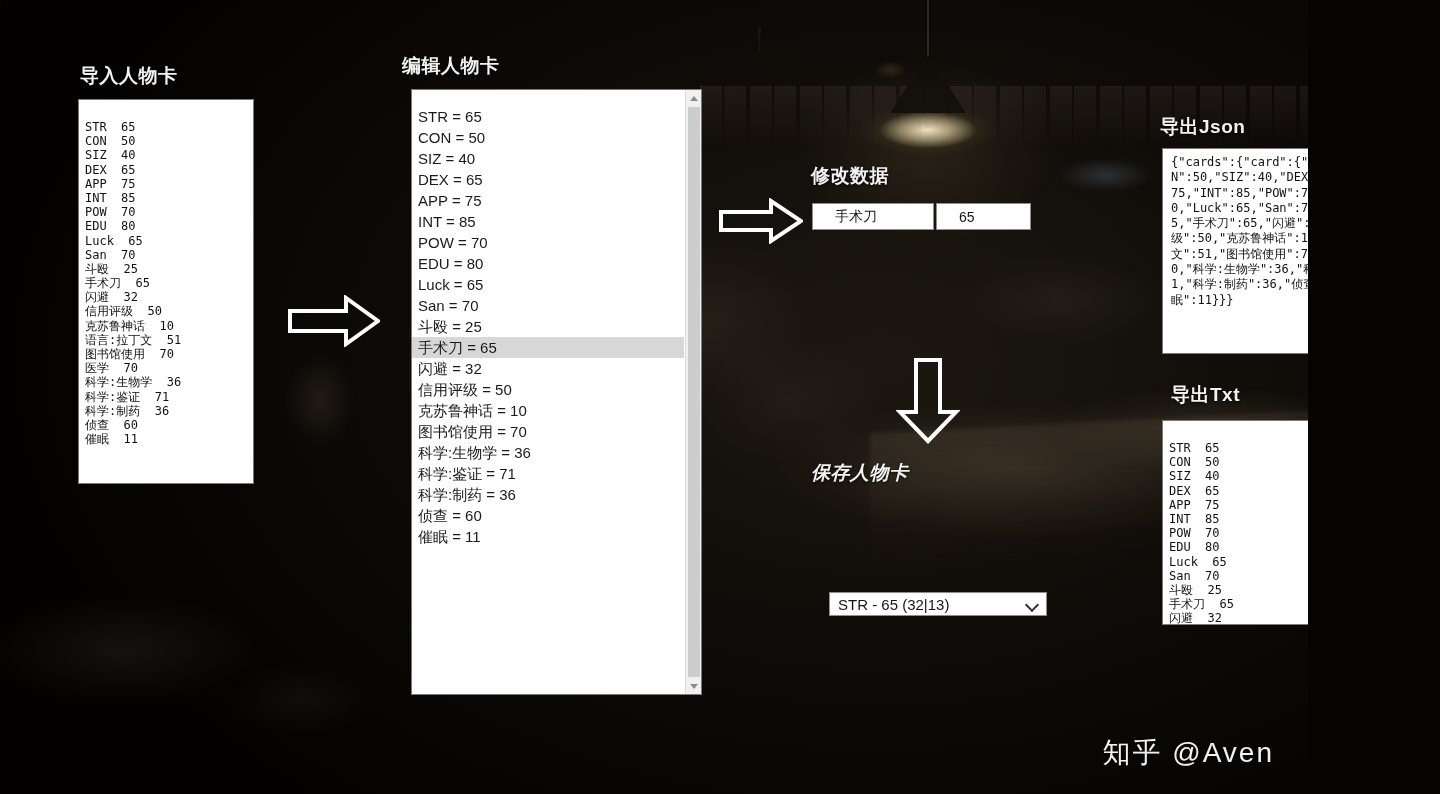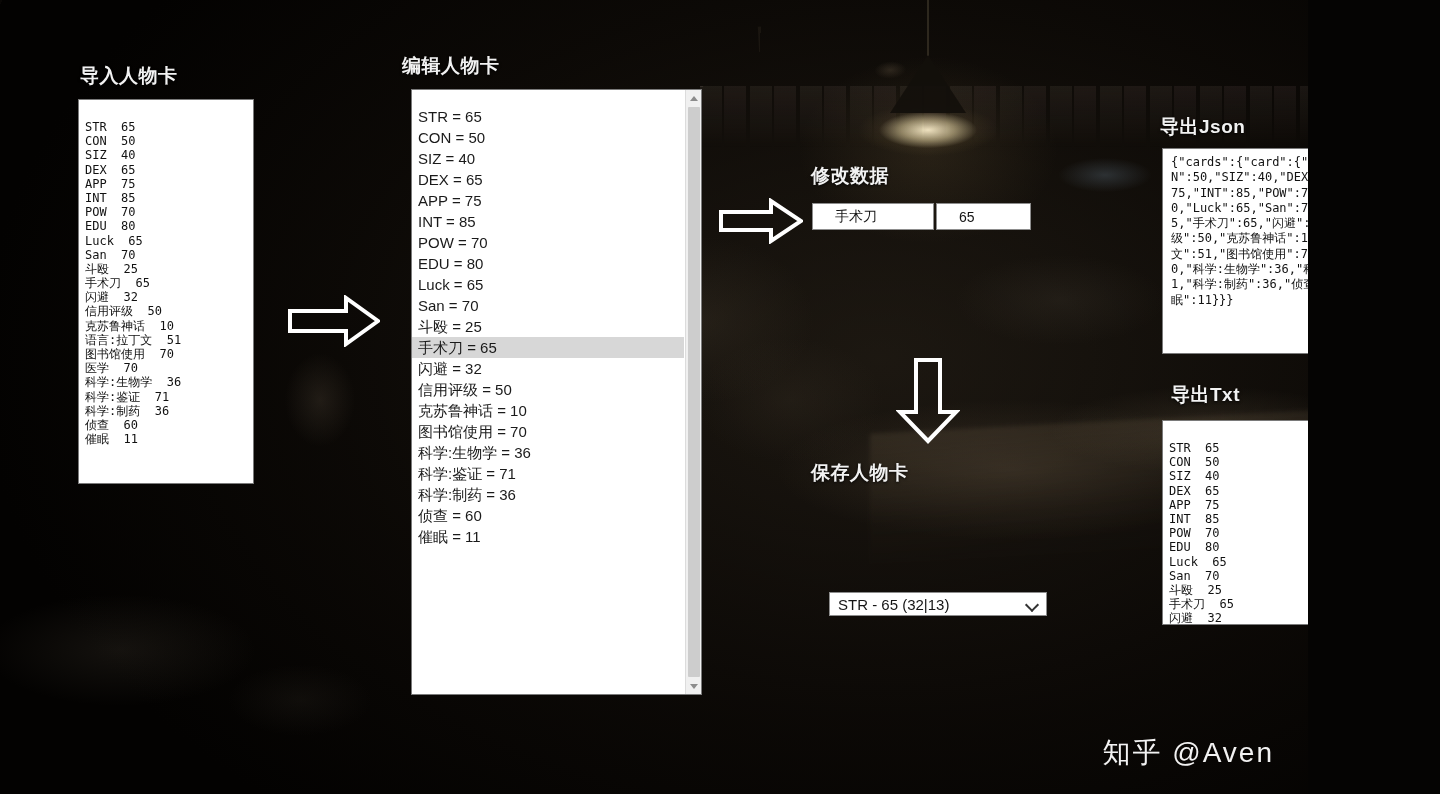--- a/index.html
+++ b/index.html
@@ -319,21 +319,21 @@
   <div class="btn" style="left:811px; top:253px; width:60px; height:23px;">删除</div>
   <div class="btn" style="left:880px; top:253px; width:84px; height:23px;">插入</div>
   <div class="btn" style="left:970px; top:253px; width:91px; height:23px;">修改</div>
 
   <div class="arrow-shape" style="left:896px; top:358px;">
     <svg width="64" height="86" viewBox="0 0 64 86">
       <polygon points="20,2 44,2 44,54 60,54 32,83 4,54 20,54" fill="none" stroke="#ffffff" stroke-width="4" stroke-linejoin="miter"></polygon>
     </svg>
   </div>
 
-  <div class="section-title" style="left:811px; top:460px;">保存人物卡</div>
+  <div class="section-title" style="left:811px; top:460px;font-style:italic;">保存人物卡</div>
 
   <div class="btn" style="left:824px; top:498px; width:226px; height:66px; font-size:15px;">保存</div>
 
   <div class="sel-box" style="left:829px; top:592px; width:218px; height:24px;">
     <span>STR - 65 (32|13)</span>
     <span class="chev"></span>
   </div>
 
   <div class="section-title" style="left:1160px; top:114px;">导出Json</div>
 

